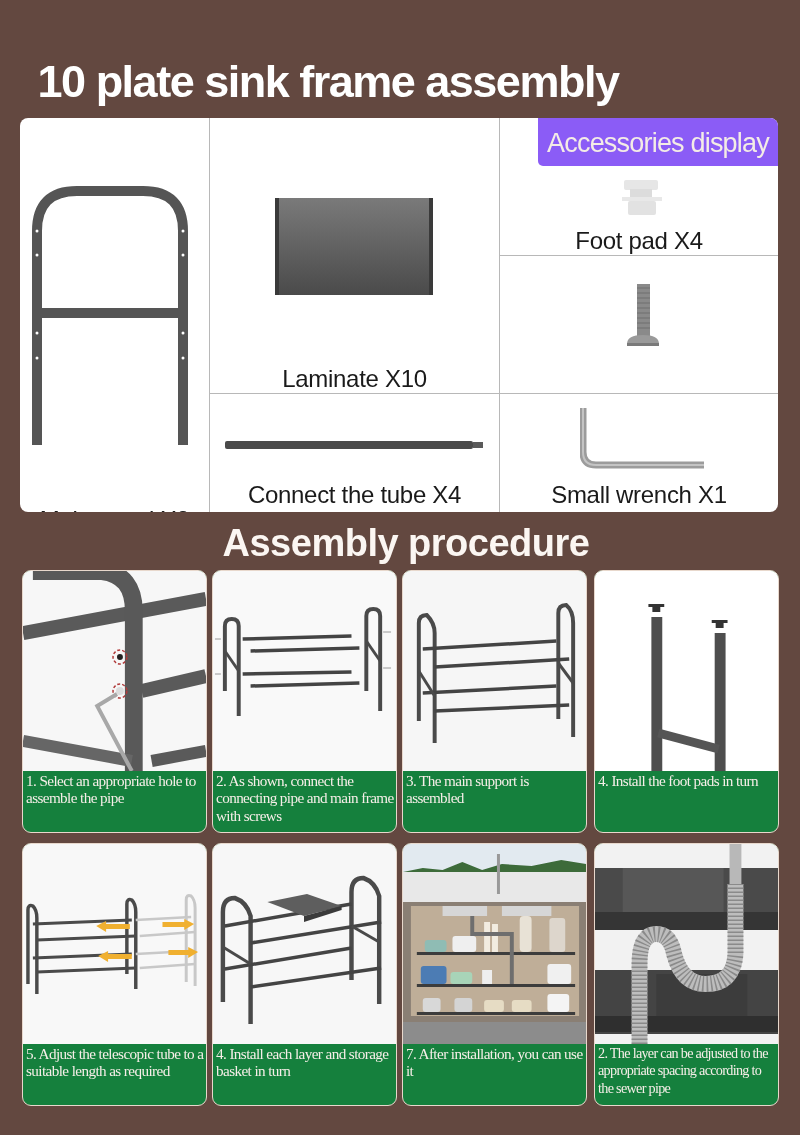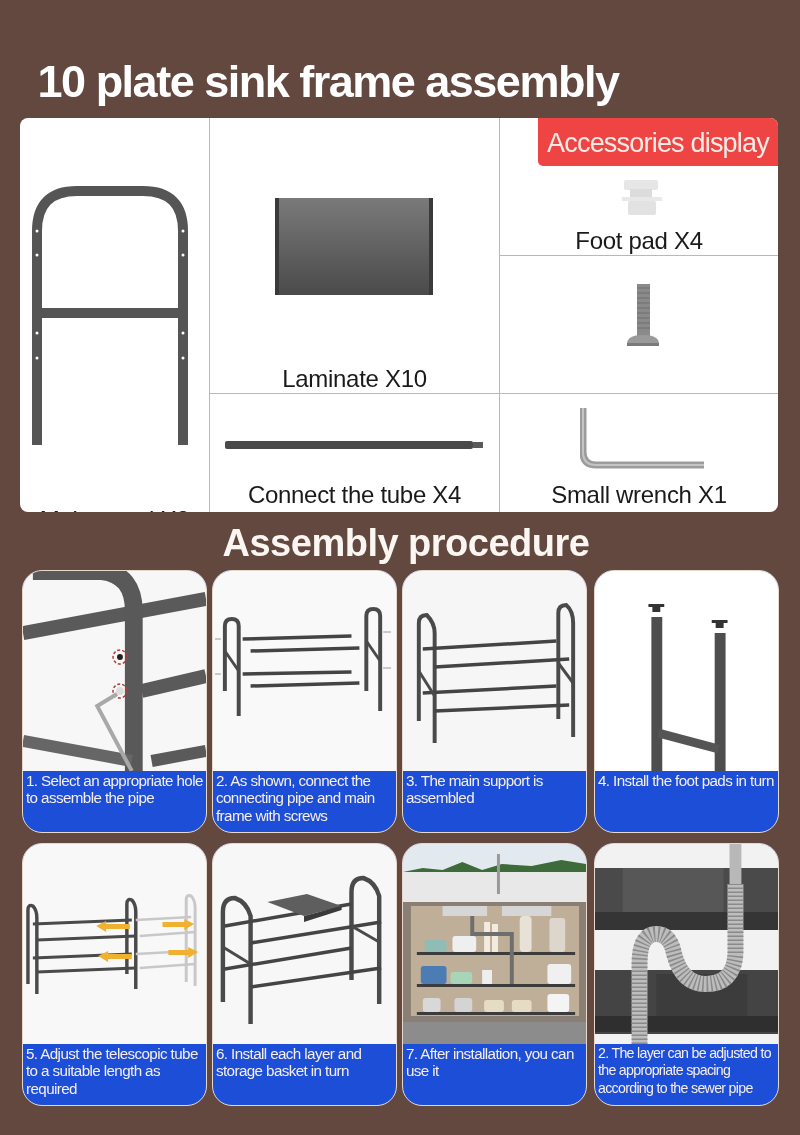--- a/index.html
+++ b/index.html
@@ -13,30 +13,30 @@
     position: absolute; left: 20px; top: 118px; width: 758px; height: 394px;
     background: #ffffff; border-radius: 8px; overflow: hidden;
   }
   .cell { position: absolute; border-color: #b8b8b8; border-style: solid; border-width: 0; }
   .cell-label {
     position: absolute; left: 0; width: 100%; text-align: center; color: #1a1a1a;
     font-size: 24px; line-height: 28px; white-space: nowrap; letter-spacing: -0.3px;
   }
   .acc-header {
     position: absolute; left: 518px; top: 0; width: 240px; height: 48px;
-    background: #ef4444; border-radius: 0 0 0 5px; color: #f4ece6;
+    background: #8b5cf6; border-radius: 0 0 0 5px; color: #f4ece6;
     font-size: 27px; line-height: 50px; text-align: center; letter-spacing: -0.8px;
   }
   .subtitle {
     position: absolute; left: 0; top: 518px; width: 800px; text-align: center;
     color: #fbf6f2; font-weight: bold; font-size: 38px; letter-spacing: -0.5px; line-height: 50px; padding-left: 12px;
   }
   .step {
     position: absolute; width: 185px; height: 263px;
-    border: 1.5px solid #e8d8cc; border-radius: 20px; overflow: hidden; background: #1d4ed8;
+    border: 1.5px solid #e8d8cc; border-radius: 9px; overflow: hidden; background: #15803d; font-family: Liberation Serif, serif;
   }
   .step-img { position: absolute; left: 0; top: 0; width: 100%; height: 200px; background: #ffffff; overflow: hidden; }
   .step-img svg { display: block; width: 100%; height: 100%; }
   .step-cap {
     position: absolute; left: 3px; top: 201px; right: 2px;
     color: #f6eee8; font-size: 15.2px; line-height: 17.4px; letter-spacing: -0.6px;
   }
 </style>
 </head>
 <body>
@@ -250,21 +250,21 @@
           <line x1="38" y1="99" x2="170" y2="78"></line>
           <line x1="12" y1="125" x2="140" y2="104"></line>
           <line x1="38" y1="143" x2="170" y2="124"></line>
         </g>
       <path d="M10 103 L38 120" stroke="#4a4a4a" stroke-width="3"></path>
       <path d="M140 82 L168 98" stroke="#4a4a4a" stroke-width="3"></path>
       <path d="M55 58 L95 50 L130 62 L92 72 Z" fill="#5e5e5e"></path>
       <path d="M92 72 L130 62 L130 66 L92 78 Z" fill="#3a3a3a"></path>
     </svg>
   </div>
-  <div class="step-cap">6. Install each layer and storage basket in turn</div>
+  <div class="step-cap">4. Install each layer and storage basket in turn</div>
 </div>
 
 <div class="step" style="left:402px;top:843px;">
   <div class="step-img">
     <svg viewBox="0 0 185 200" preserveAspectRatio="none">
       <rect width="185" height="200" fill="#cfcfcf"></rect>
       <rect x="0" y="0" width="185" height="28" fill="#e2eaf0"></rect>
       <path d="M0 28 L20 24 L40 26 L60 18 L80 26 L100 20 L130 22 L160 16 L185 20 V28 H0 Z" fill="#3d6b3a"></path>
       <rect x="0" y="28" width="185" height="30" fill="#e8e8e8"></rect>
       <rect x="95" y="10" width="3" height="40" fill="#999"></rect>

